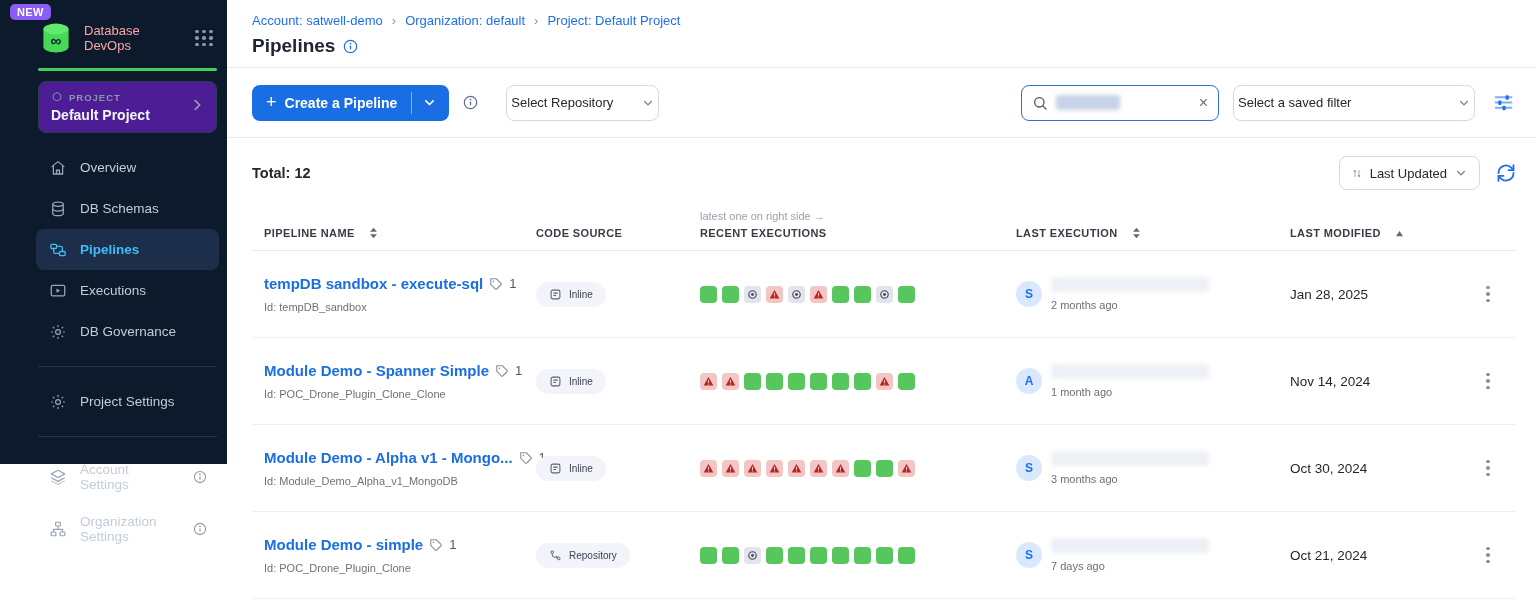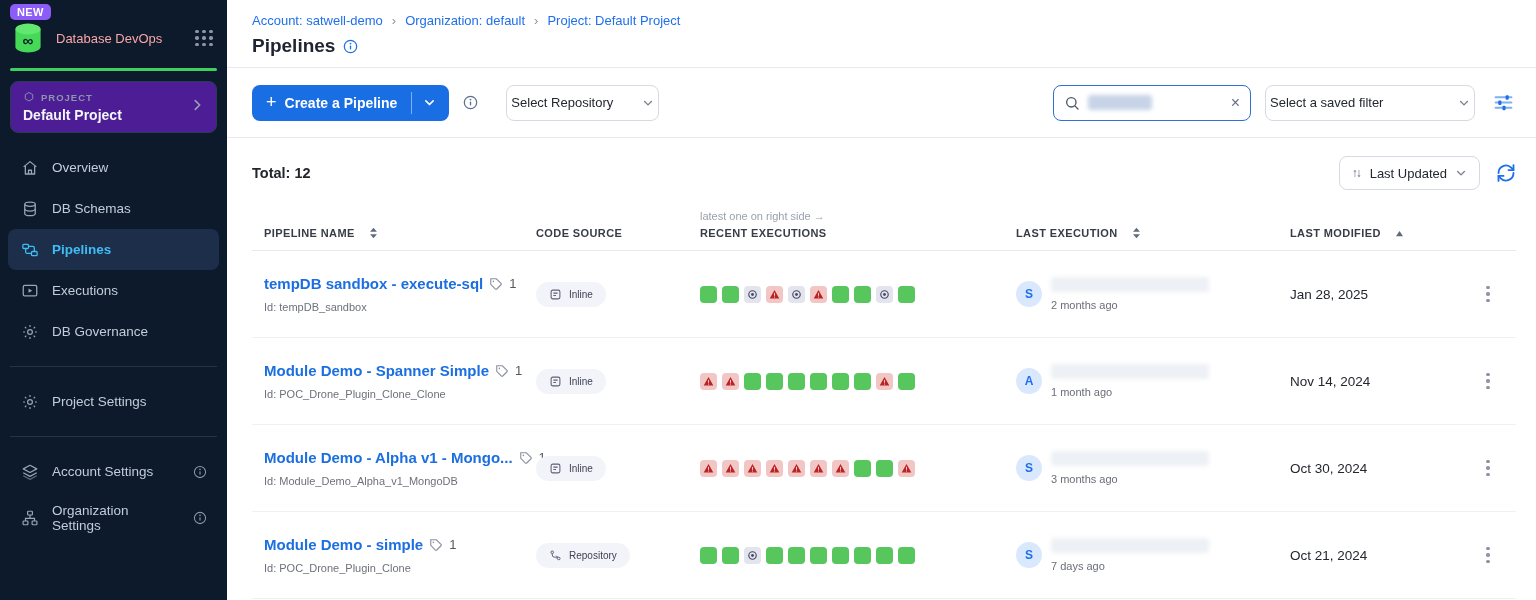--- a/index.html
+++ b/index.html
@@ -1,20 +1,20 @@
 <!DOCTYPE html>
 <html><head>
 <meta charset="utf-8">
 <style>
   * { box-sizing: border-box; margin: 0; padding: 0; }
   html,body { width:1536px; height:600px; overflow:hidden; }
   body { font-family:"Liberation Sans", sans-serif; display:flex; background:#fff; color:#24272e; }
 
   
-  .sidebar { width:227px; min-width:227px; height:600px; background:#0c1a2c; color:#cdd5e0; position:relative; }
+  .sidebar { width:227px; min-width:227px; height:464px; background:#0c1a2c; color:#cdd5e0; position:relative;padding-left:28px; }
   .new-badge { position:absolute; top:4px; left:10px; background:#8b5cf6; color:#fff; font-size:11px; font-weight:bold; padding:2px 7px; border-radius:5px; letter-spacing:.3px; }
   .brand-row { display:flex; align-items:center; gap:10px; padding:20px 12px 0 10px; }
   .logo { width:36px; height:36px; flex:0 0 auto; }
   .app-title { font-size:13px; font-weight:normal; color:#fca5a5; flex:1; }
   .apps-grid { display:grid; grid-template-columns:repeat(3,4px); grid-gap:3px; cursor:pointer; padding:2px; }
   .apps-grid i { width:3.5px; height:3.5px; border-radius:50%; background:#8e97a8; }
   .green-rule { height:3px; background:#3ecf5f; margin:12px 10px 0 10px; border-radius:2px; }
   .project-card { margin:10px 10px 0 10px; border:1px solid #2b3b55; border-radius:8px; padding:9px 12px; display:flex; align-items:center; cursor:pointer; background:#4c1d95; }
   .pc-col { flex:1; }
   .pc-top { display:flex; align-items:center; gap:6px; font-size:9.5px; letter-spacing:1px; color:#8d97ab; font-weight:bold; }
@@ -296,21 +296,21 @@
       <div class="search-box">
         <span style="display:flex">
           <svg width="16" height="16" viewBox="0 0 24 24" fill="none" stroke="#4d5562" stroke-width="2" stroke-linecap="round">
               <circle cx="11" cy="11" r="7"></circle>
               <path d="M21 21l-4.3-4.3"></path>
             </svg>
         </span>
         <span class="blur-blob"></span>
         <span class="search-clear">×</span>
       </div>
-      <div class="select" style="width:210px; justify-content:space-between">
+      <div class="select" style="width:242px; justify-content:space-between">
         <span>Select a saved filter</span>
         <span class="chev">
           <svg width="12" height="12" viewBox="0 0 16 16" fill="none" stroke="currentColor" stroke-width="1.8" stroke-linecap="round" stroke-linejoin="round">
               <path d="M3.5 6l4.5 4.5L12.5 6"></path>
             </svg>
         </span>
       </div>
       <span class="sliders">
         <svg width="21" height="21" viewBox="0 0 20 20">
             <g stroke="#7fb0ef" stroke-width="2" stroke-linecap="round">

